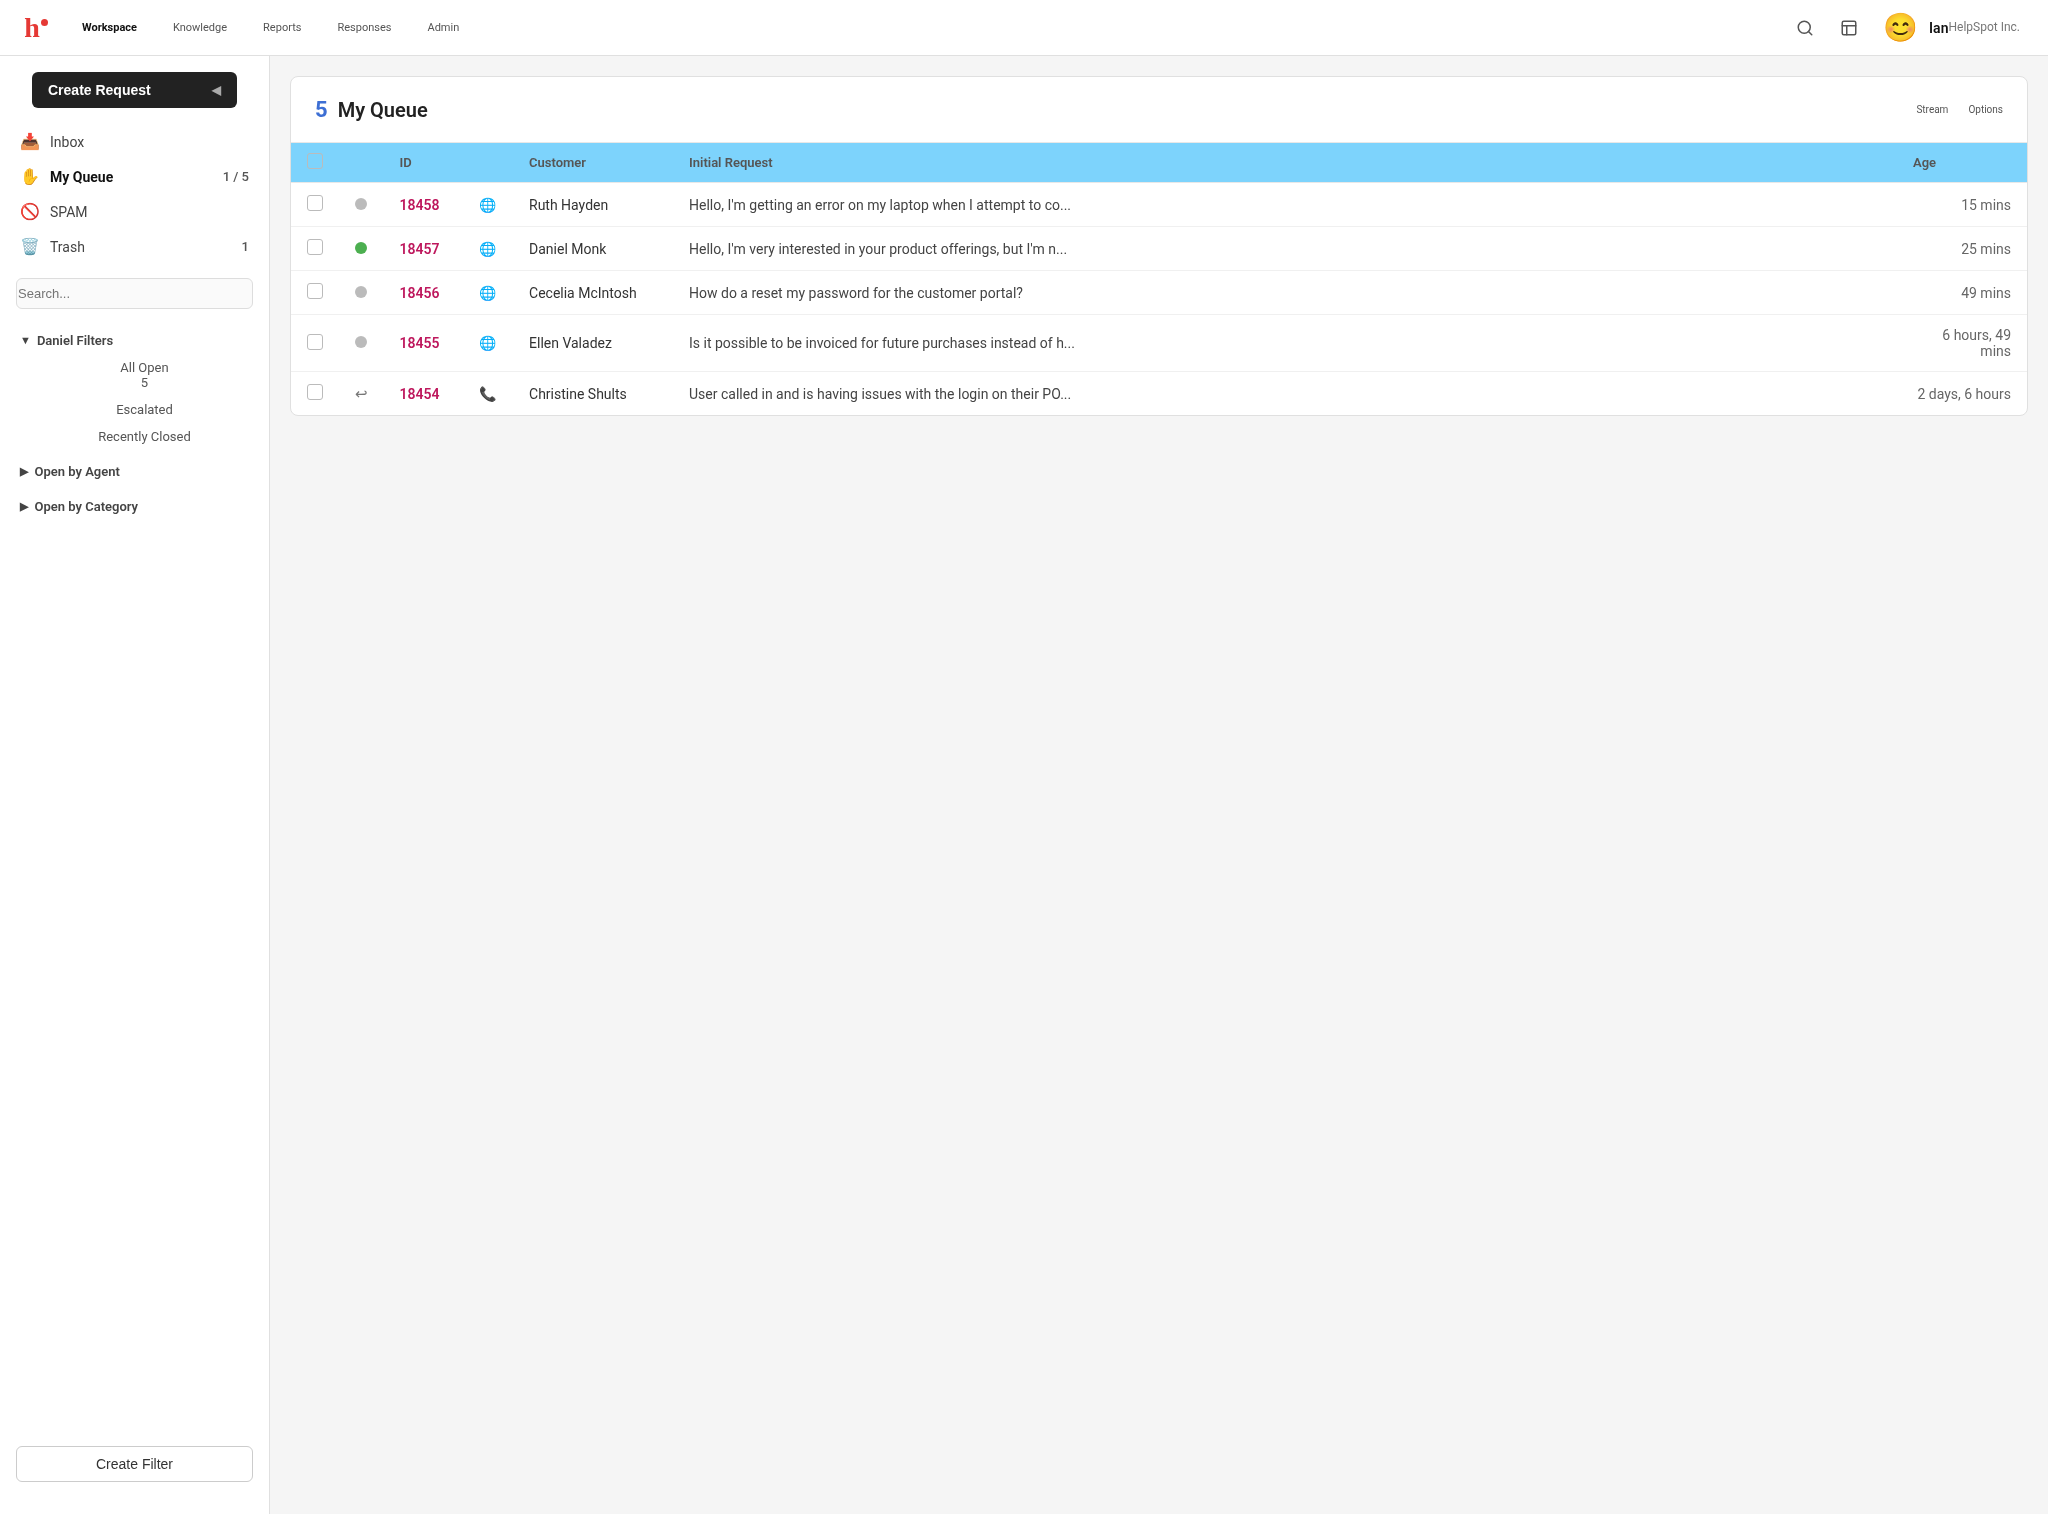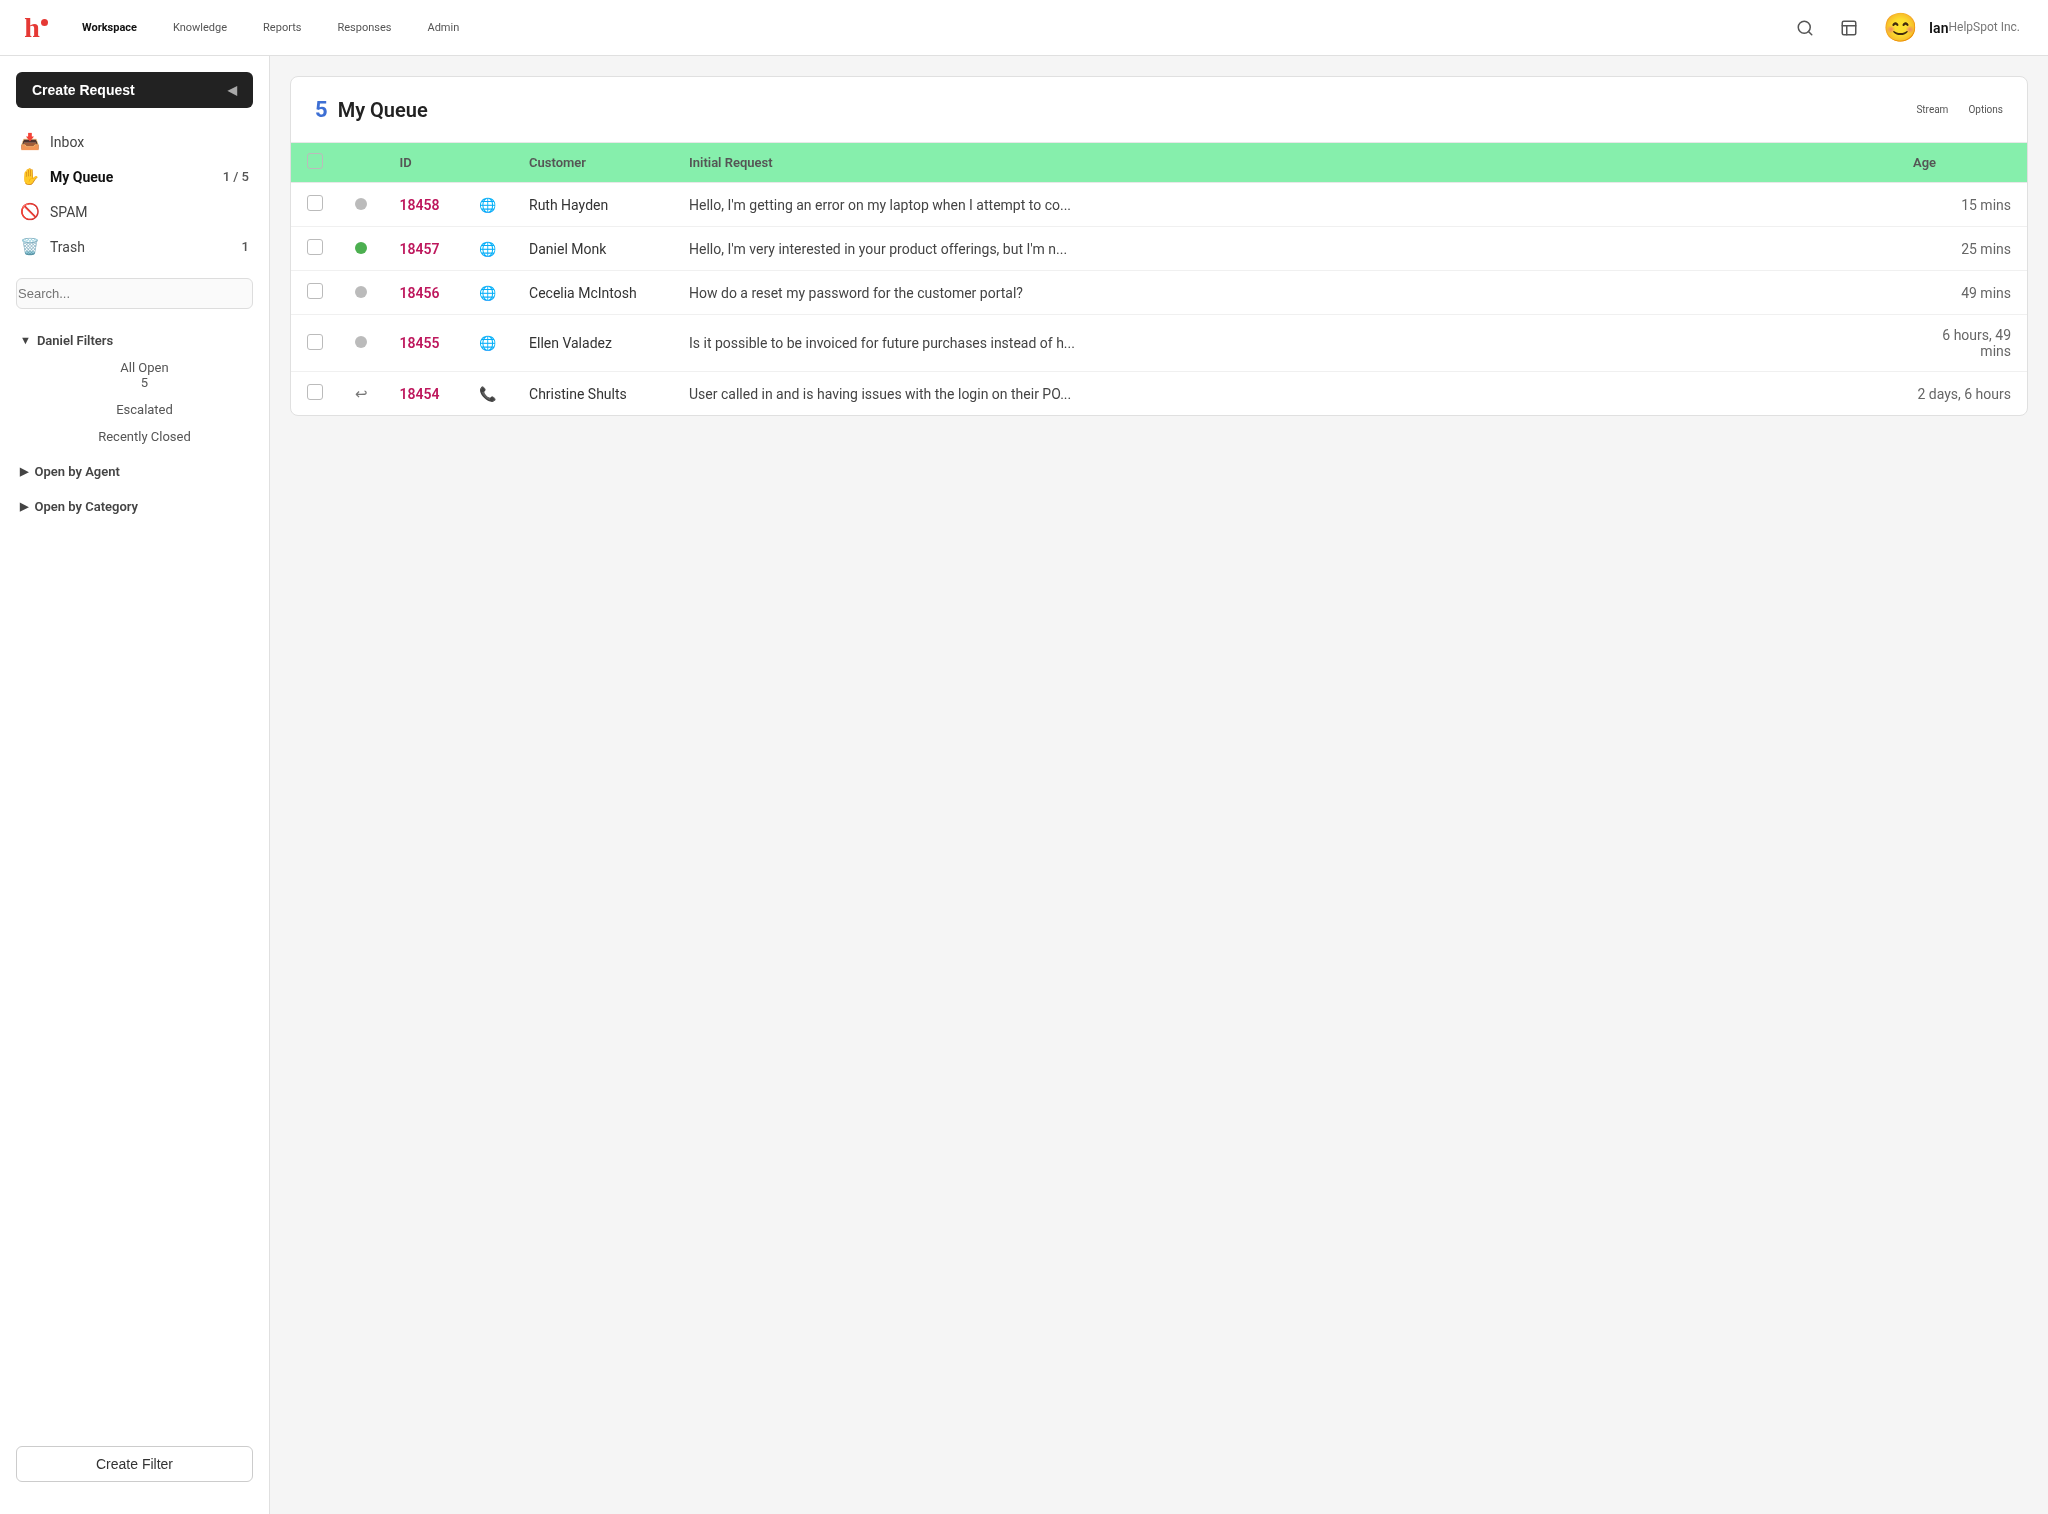--- a/index.html
+++ b/index.html
@@ -56,21 +56,21 @@
     .sidebar {
       width: 270px;
       background: #fff;
       border-right: 1px solid #e0e0e0;
       display: flex;
       flex-direction: column;
       padding: 16px 0;
       overflow-y: auto;
     }
     .sidebar-top {
-      padding: 0 16px 16px;
+      padding: 0 32px 16px;
     }
     .create-request-btn {
       width: 100%;
       background: #222;
       color: #fff;
       border: none;
       border-radius: 6px;
       padding: 10px 16px;
       font-size: 14px;
       font-weight: 600;
@@ -207,21 +207,21 @@
       width: 100%;
       border-collapse: collapse;
     }
     .queue-table th {
       font-size: 13px;
       font-weight: 600;
       color: #555;
       text-align: left;
       padding: 10px 16px;
       border-bottom: 1px solid #e8e8e8;
-      background: #86efac;
+      background: #7dd3fc;
     }
     .queue-table th.center { text-align: center; }
     .queue-table td {
       padding: 12px 16px;
       border-bottom: 1px solid #f0f0f0;
       vertical-align: middle;
       font-size: 14px;
       color: #333;
     }
     .queue-table tr:last-child td { border-bottom: none; }

